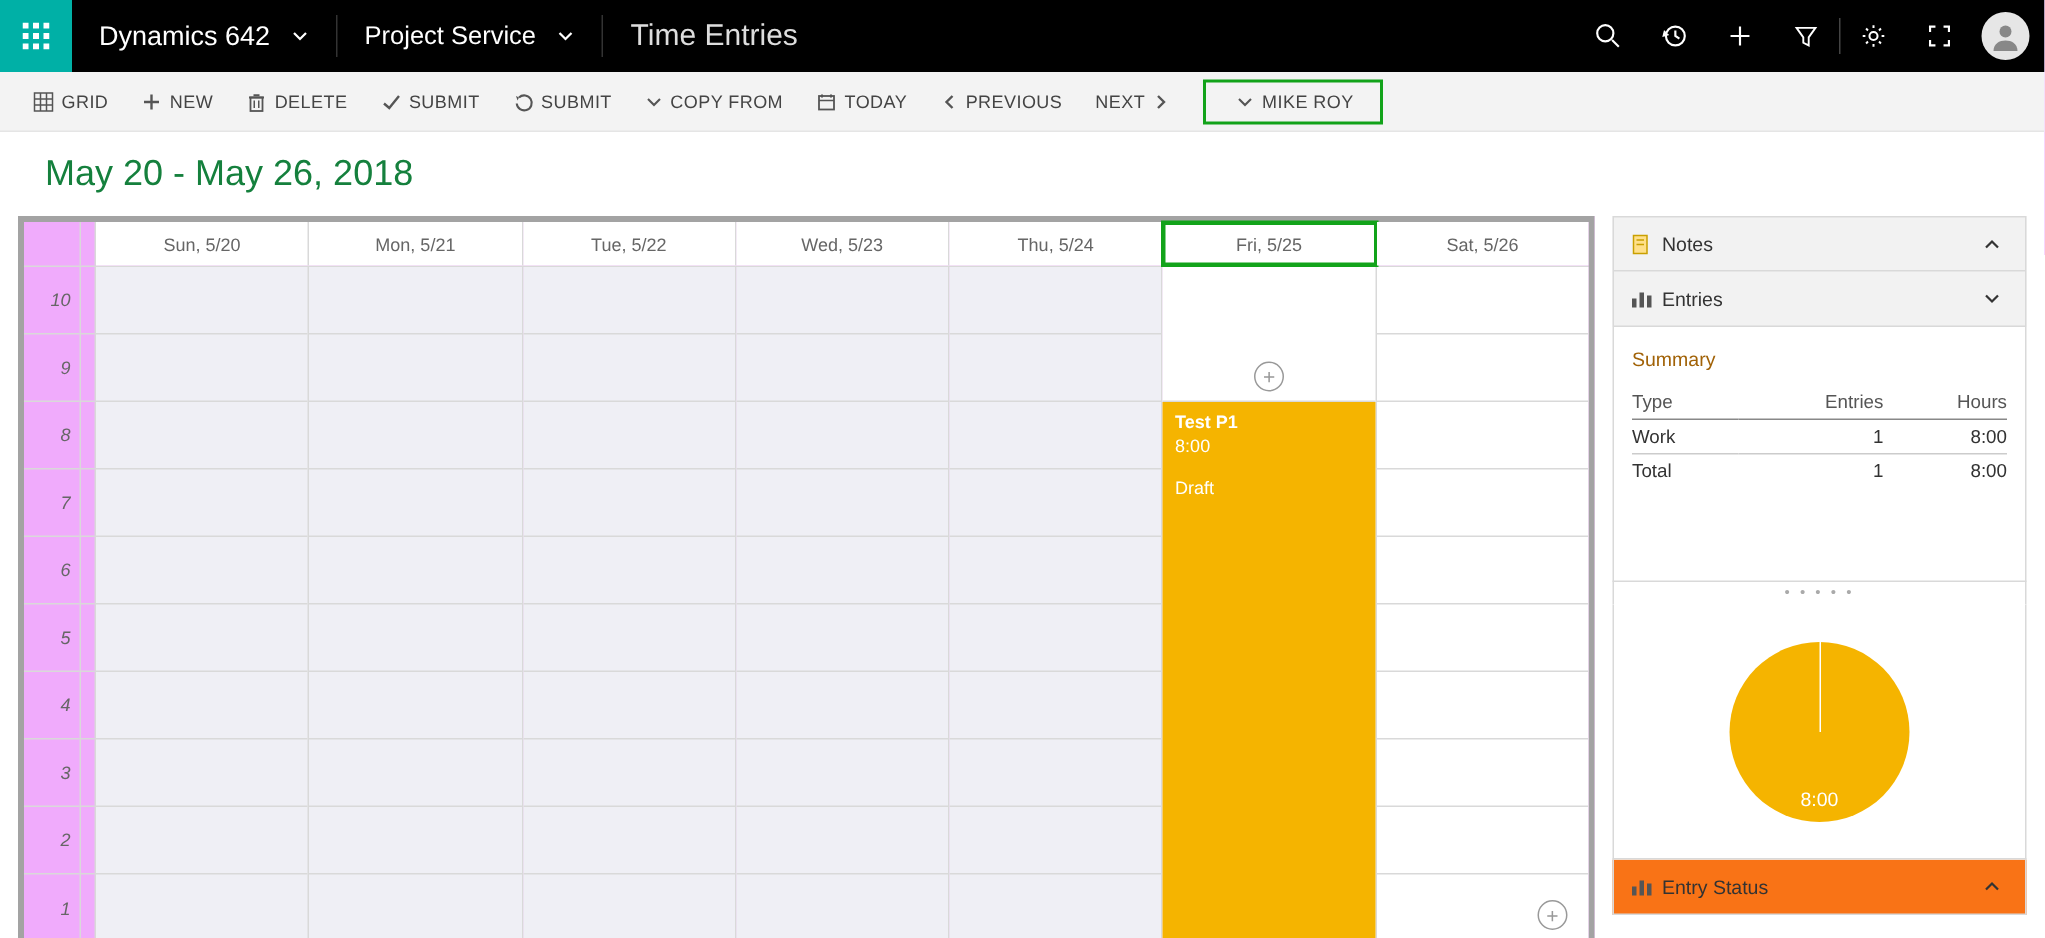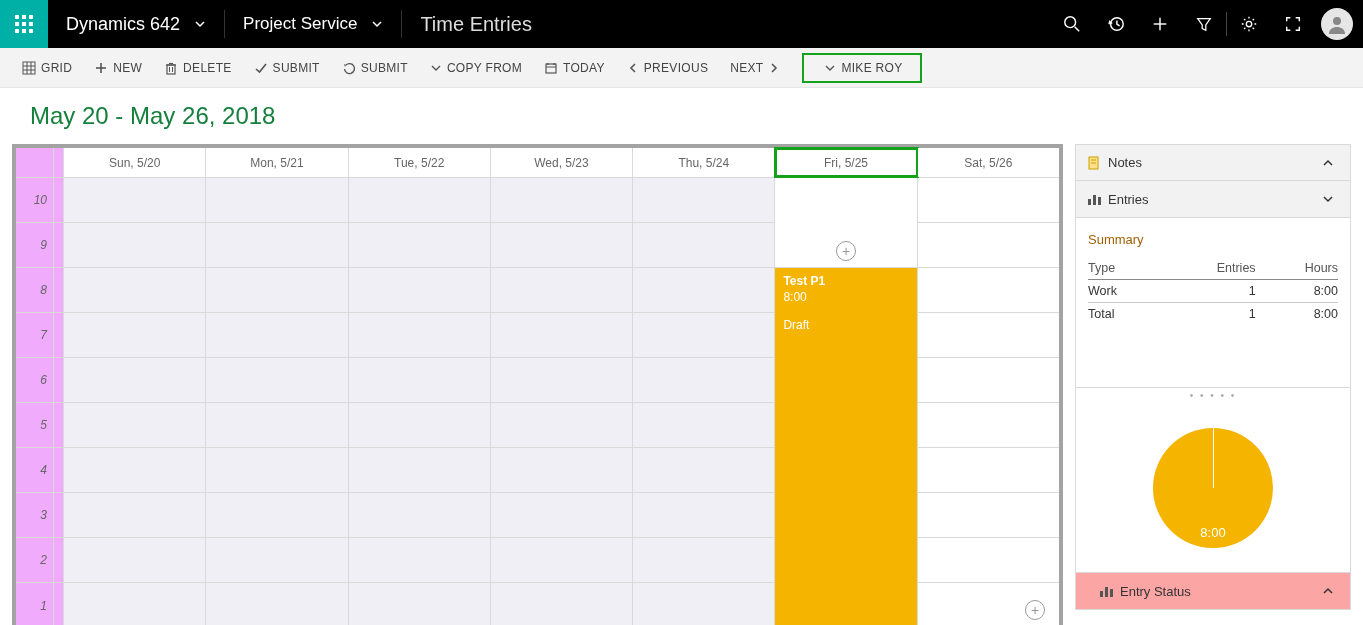--- a/index.html
+++ b/index.html
@@ -74,21 +74,21 @@
 .sumtbl { width:100%; border-collapse:collapse; font-size:12.5px;}
 .sumtbl th { text-align:left; font-weight:400; color:#555; border-bottom:1px solid #888; padding:4px 0;}
 .sumtbl th.r, .sumtbl td.r { text-align:right;}
 .sumtbl td { padding:4px 0; border-bottom:1px solid #ccc;}
 .sumtbl tr.total td { border-bottom:none;}
 .grip { text-align:center; color:#aaa; font-size:10px; letter-spacing:2px; padding:2px 0; background:#fff; border-left:1px solid #d9d9d9; border-right:1px solid #d9d9d9;}
 .chartbox { background:#fff; border:1px solid #d9d9d9; border-top:none; height:170px; display:flex; align-items:center; justify-content:center; position:relative;}
 .pie { width:120px; height:120px; border-radius:50%; background:#f5b400; position:relative;}
 .pie::after{content:""; position:absolute; left:50%; top:0; width:1px; height:60px; background:#fff;}
 .pie-label{ position:absolute; bottom:8px; left:50%; transform:translateX(-50%); color:#fff; font-size:13px;}
-.status-panel { border:1px solid #d9d9d9; border-top:none; background:#fca5a5;padding-left:12px;}
+.status-panel { border:1px solid #d9d9d9; border-top:none; background:#f97316;}
 </style>
 </head>
 <body>
 
 <div class="topbar">
   <div class="waffle">
     <svg width="18" height="18" viewBox="0 0 18 18">
         <rect x="0" y="0" width="4" height="4"></rect>
         <rect x="7" y="0" width="4" height="4"></rect>
         <rect x="14" y="0" width="4" height="4"></rect>

